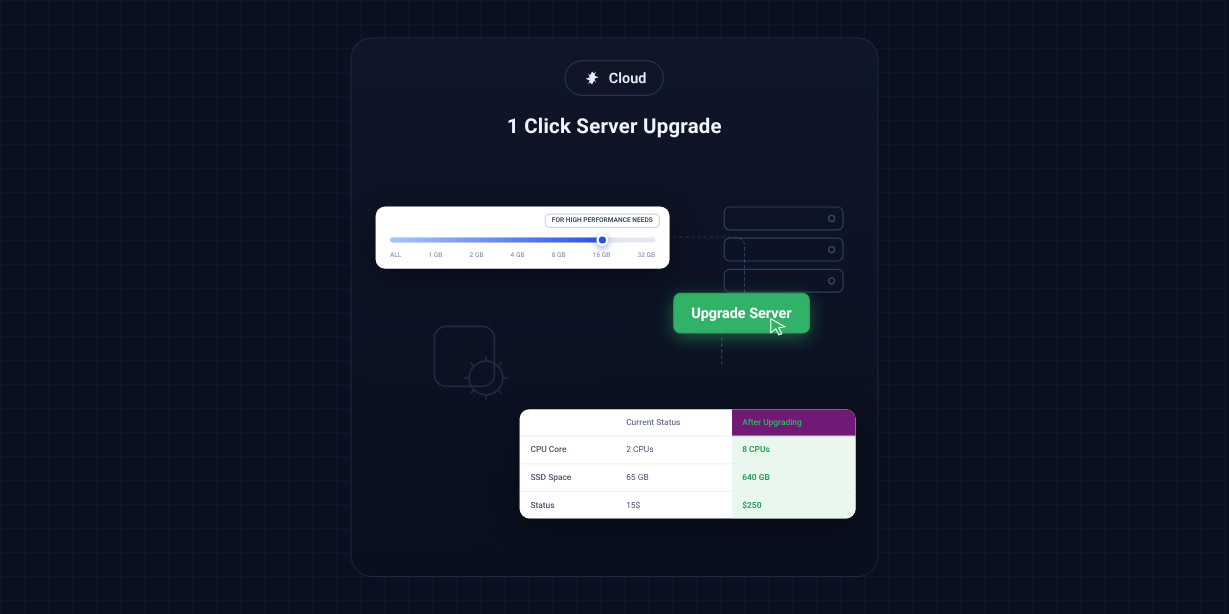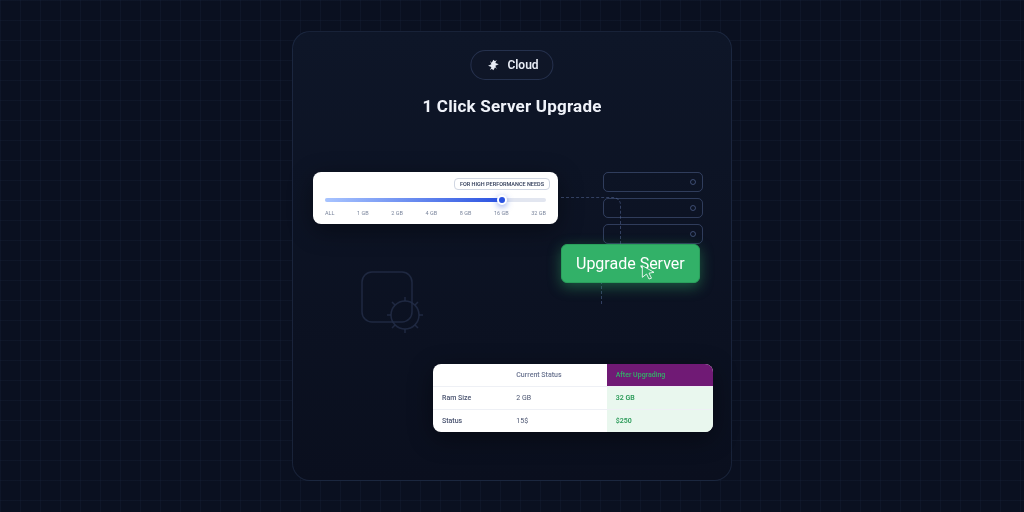--- a/index.html
+++ b/index.html
@@ -13,21 +13,21 @@
 .title{position:absolute;top:64px;left:0;right:0;text-align:center;color:#f0f3fa;font-size:17px;font-weight:700;letter-spacing:.2px}
 .slider-card{position:absolute;top:140px;left:20px;width:245px;background:#fff;border-radius:8px;padding:12px 12px 8px;box-shadow:0 6px 24px rgba(0,0,0,.4)}
 .slider-tooltip{position:absolute;top:6px;right:8px;background:#fff;border:1px solid #d0d6e2;border-radius:4px;padding:2px 5px;font-size:5.5px;color:#3a4560;font-weight:600}
 .slider-track{position:relative;height:4px;background:#e2e6f0;border-radius:3px;margin-top:14px;margin-bottom:8px}
 .slider-fill{position:absolute;height:100%;width:80%;background:linear-gradient(90deg,#a8c4ff 0%,#2a52e0 100%);border-radius:3px}
 .slider-thumb{position:absolute;left:80%;top:50%;transform:translate(-50%,-50%);width:10px;height:10px;background:#2a52e0;border:2px solid #fff;border-radius:50%;box-shadow:0 2px 6px rgba(42,82,224,.5)}
 .slider-ticks{display:flex;justify-content:space-between;font-size:5.5px;color:#7a859c;margin-top:2px}
 .servers{position:absolute;top:140px;right:28px;width:100px}
 .server-box{height:20px;border:1px solid rgba(90,110,160,.45);border-radius:5px;margin-bottom:6px;position:relative}
 .server-dot{position:absolute;right:6px;top:50%;transform:translateY(-50%);width:6px;height:6px;border:1px solid rgba(90,110,160,.6);border-radius:50%}
-.upgrade-btn{position:absolute;top:212px;left:268px;background:#32b168;color:#fff;font-size:16px;font-weight:400;padding:9px 14px;border-radius:6px;box-shadow:0 4px 14px rgba(50,177,104,.45);border:1px solid #2aa05c}
+.upgrade-btn{position:absolute;top:212px;left:268px;background:#32b168;color:#fff;font-size:12px;font-weight:700;padding:9px 14px;border-radius:6px;box-shadow:0 4px 14px rgba(50,177,104,.45);border:1px solid #2aa05c}
 .cursor{position:absolute;top:232px;left:346px;width:20px;height:20px}
 .cursor svg{width:100%;height:100%}
 .dashed-h{position:absolute;top:165px;left:268px;width:60px;height:50px;border-right:1px dashed rgba(90,110,160,.5);border-top:1px dashed rgba(90,110,160,.5);border-top-right-radius:8px}
 .dashed-v{position:absolute;top:244px;left:308px;width:1px;height:28px;border-left:1px dashed rgba(90,110,160,.5)}
 .gear-outline{position:absolute;top:215px;left:44px;width:100px;height:100px;opacity:.3}
 .gear-outline svg{width:100%;height:100%;stroke:rgba(90,110,160,.8);fill:none;stroke-width:1.5}
 .table-card{position:absolute;bottom:48px;left:140px;width:280px;background:#fff;border-radius:8px;overflow:hidden;box-shadow:0 6px 24px rgba(0,0,0,.4)}
 .table-card table{width:100%;border-collapse:collapse;font-size:7px}
 .table-card th{text-align:left;padding:7px 9px;font-weight:500;color:#6a7490}
 .table-card th:last-child{background:#701a75;color:#32b168}
@@ -103,23 +103,28 @@
       <table>
         <thead>
             <tr>
           <th></th>
           <th>Current Status</th>
           <th>After Upgrading</th>
         </tr>
           </thead>
         <tbody id="tbody">
             <tr>
-              <td>Ram Size</td>
-              <td>2 GB</td>
-              <td>32 GB</td>
+              <td>CPU Core</td>
+              <td>2 CPUs</td>
+              <td>8 CPUs</td>
+            </tr>
+            <tr>
+              <td>SSD Space</td>
+              <td>65 GB</td>
+              <td>640 GB</td>
             </tr>
             <tr>
               <td>Status</td>
               <td>15$</td>
               <td>$250</td>
             </tr>
           </tbody>
       </table>
     </div>
 

